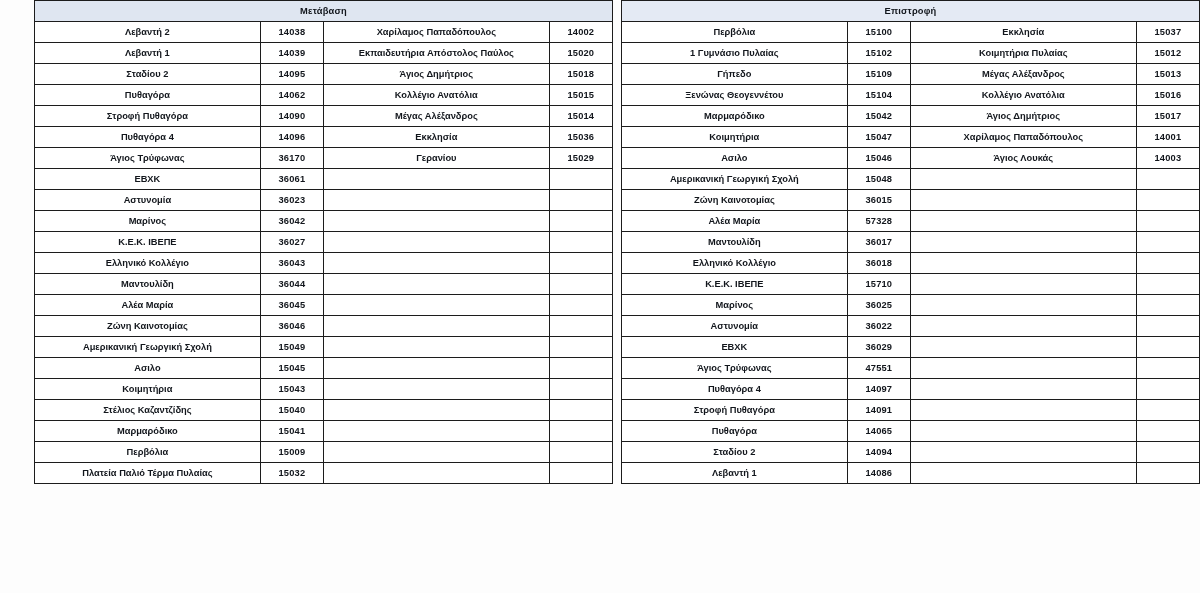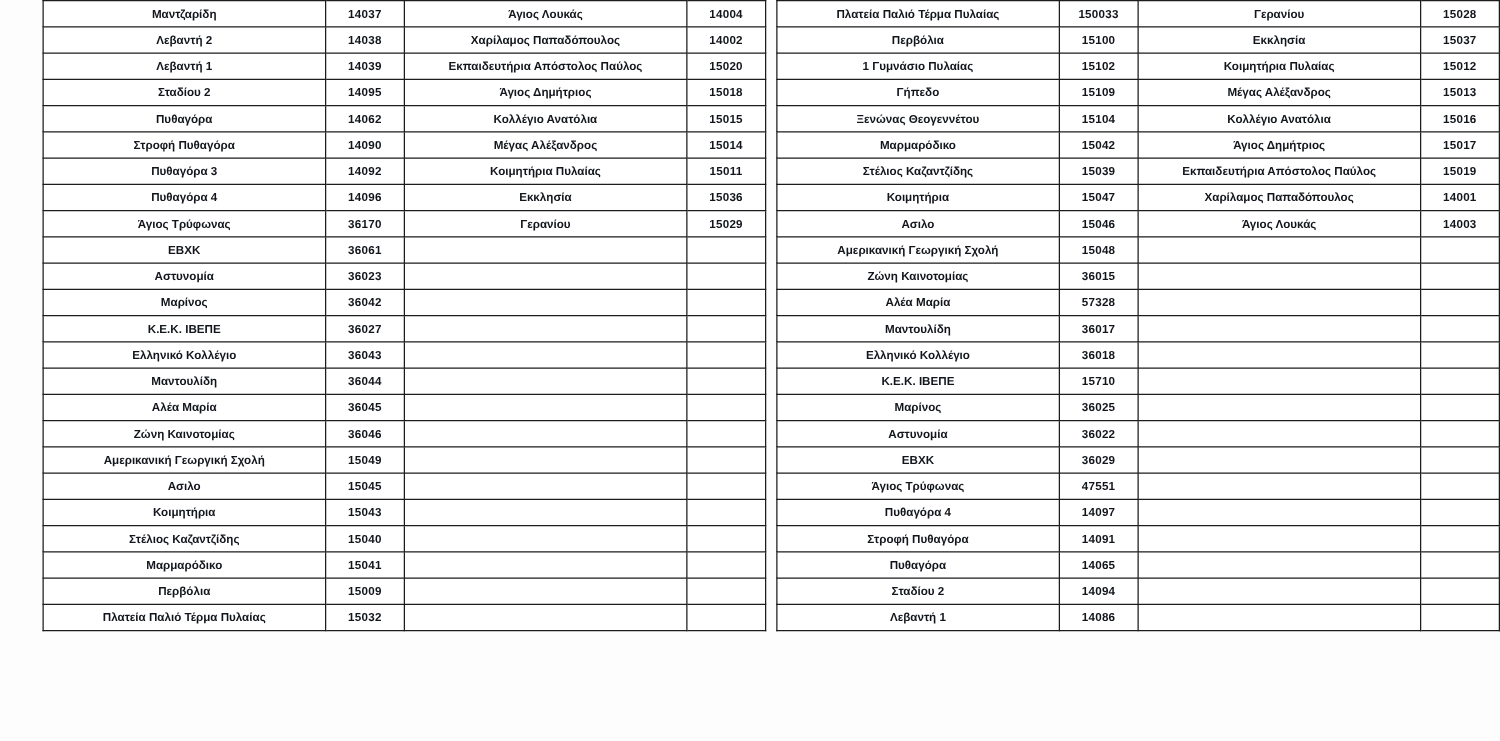--- a/index.html
+++ b/index.html
@@ -97,31 +97,25 @@
           <col class="c-code">
           <col class="c-name">
           <col class="c-code">
         <col class="c-gap">
         <col class="c-name">
           <col class="c-code">
           <col class="c-name">
           <col class="c-code">
       </colgroup>
       <tbody id="table-body">
-      <tr>
-            <td class="name">Μαντζαρίδη</td>
-            <td class="code">14037</td>
-            <td class="name">Άγιος Λουκάς</td>
-            <td class="code">14004</td>
-            <td class="gap"></td>
-            <td class="name">Πλατεία Παλιό Τέρμα Πυλαίας</td>
-            <td class="code">150033</td>
-            <td class="name">Γερανίου</td>
-            <td class="code">15028</td>
-          </tr>
+        <tr>
+          <td class="grouphdr" colspan="4">Μετάβαση</td>
+          <td class="gap"></td>
+          <td class="grouphdr right" colspan="4">Επιστροφή</td>
+        </tr>
           <tr>
             <td class="name">Λεβαντή 2</td>
             <td class="code">14038</td>
             <td class="name">Χαρίλαμος Παπαδόπουλος</td>
             <td class="code">14002</td>
             <td class="gap"></td>
             <td class="name">Περβόλια</td>
             <td class="code">15100</td>
             <td class="name">Εκκλησία</td>
             <td class="code">15037</td>
@@ -162,31 +156,20 @@
           <tr>
             <td class="name">Στροφή Πυθαγόρα</td>
             <td class="code">14090</td>
             <td class="name">Μέγας Αλέξανδρος</td>
             <td class="code">15014</td>
             <td class="gap"></td>
             <td class="name">Μαρμαρόδικο</td>
             <td class="code">15042</td>
             <td class="name">Άγιος Δημήτριος</td>
             <td class="code">15017</td>
-          </tr>
-          <tr>
-            <td class="name">Πυθαγόρα 3</td>
-            <td class="code">14092</td>
-            <td class="name">Κοιμητήρια Πυλαίας</td>
-            <td class="code">15011</td>
-            <td class="gap"></td>
-            <td class="name">Στέλιος Καζαντζίδης</td>
-            <td class="code">15039</td>
-            <td class="name">Εκπαιδευτήρια Απόστολος Παύλος</td>
-            <td class="code">15019</td>
           </tr>
           <tr>
             <td class="name">Πυθαγόρα 4</td>
             <td class="code">14096</td>
             <td class="name">Εκκλησία</td>
             <td class="code">15036</td>
             <td class="gap"></td>
             <td class="name">Κοιμητήρια</td>
             <td class="code">15047</td>
             <td class="name">Χαρίλαμος Παπαδόπουλος</td>

